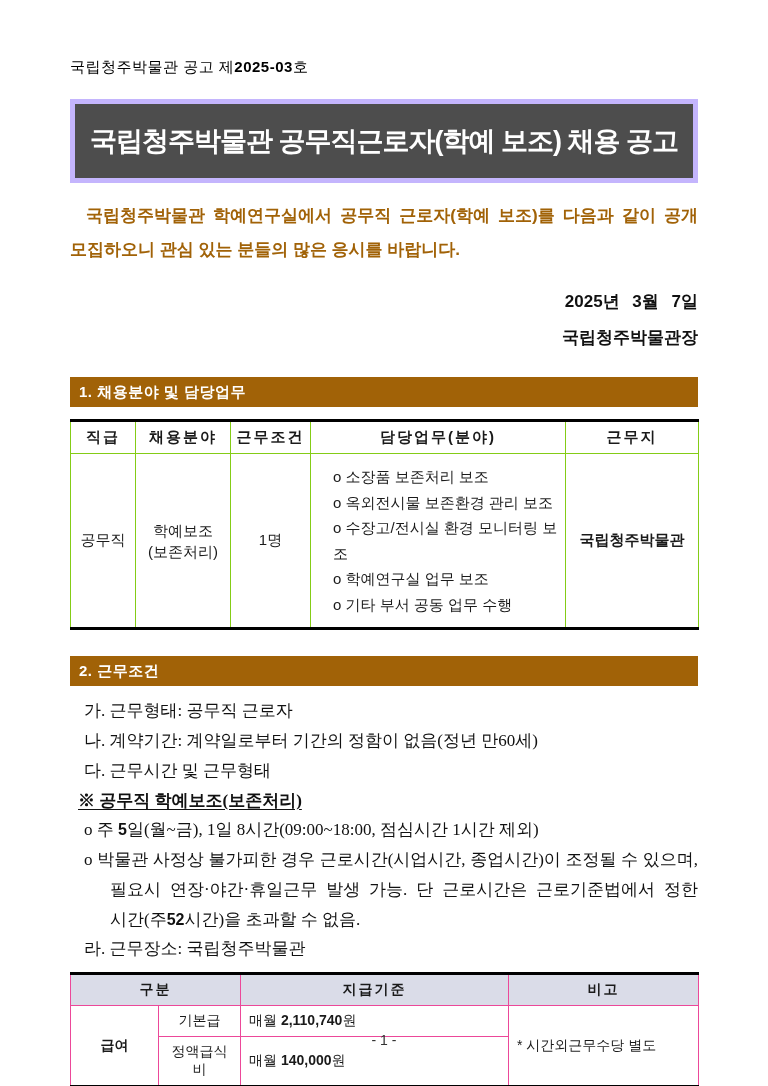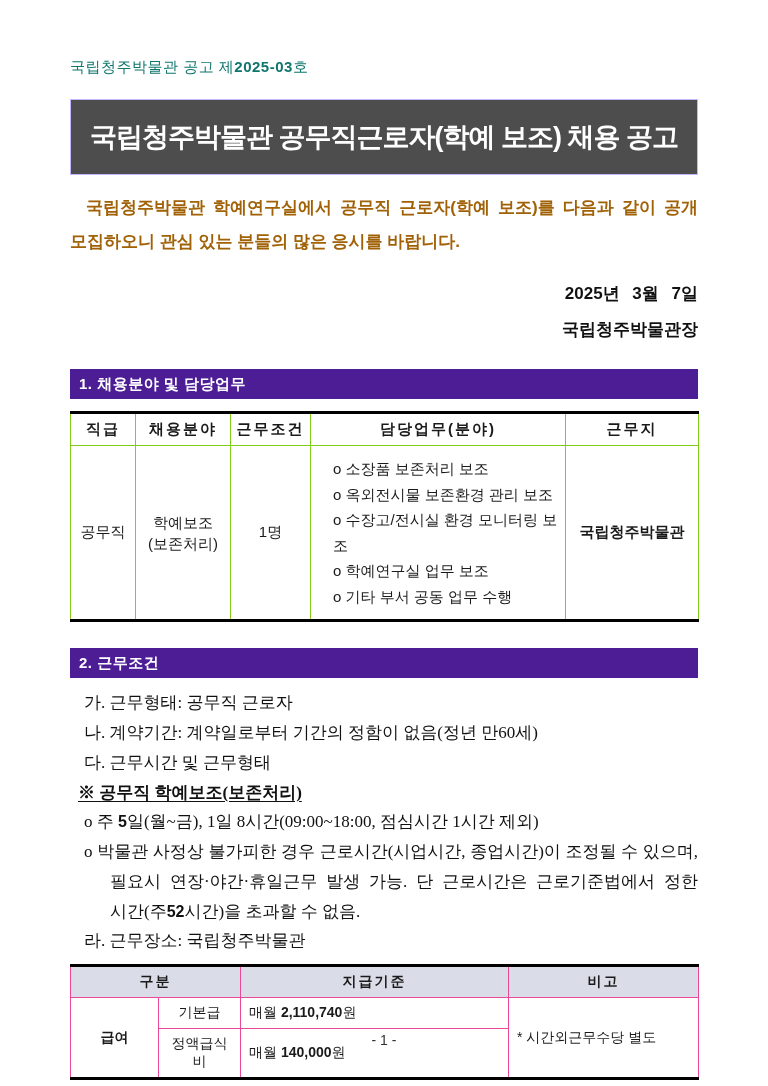--- a/index.html
+++ b/index.html
@@ -11,29 +11,29 @@
     position: relative;
     overflow: hidden;
   }
   .page { padding: 58px 70px 0 70px; }
 
   
   .notice-no {
     font-size: 15px;
     letter-spacing: 0.5px;
     margin-bottom: 22px;
-    color: #0f766e;
+    color: #000000;
   }
   .notice-no b { font-weight: 700; }
 
   
   .banner {
     height: 74px;
     background: #4d4d4d;
-    border: 1px solid #c4b5fd;
+    border: 5px solid #c4b5fd;
     display: flex; align-items: center; justify-content: center;
   }
   .banner-title {
     color: #ffffff;
     font-size: 27px;
     font-weight: 700;
     letter-spacing: -1px;
     white-space: nowrap;
   }
 
@@ -55,21 +55,21 @@
     text-align: right;
     font-size: 17px;
     font-weight: 700;
     line-height: 2.1;
     color: #111;
   }
   .date-block .date-line { word-spacing: 8px; }
 
   
   .section-bar {
-    background: #4c1d95;
+    background: #a16207;
     color: #ffffff;
     font-weight: 700;
     font-size: 15px;
     padding: 6px 9px 5px 9px;
     letter-spacing: 0.5px;
   }
   .section-bar.s1 { margin-top: 22px; }
   .section-bar.s2 { margin-top: 26px; }
 
   

